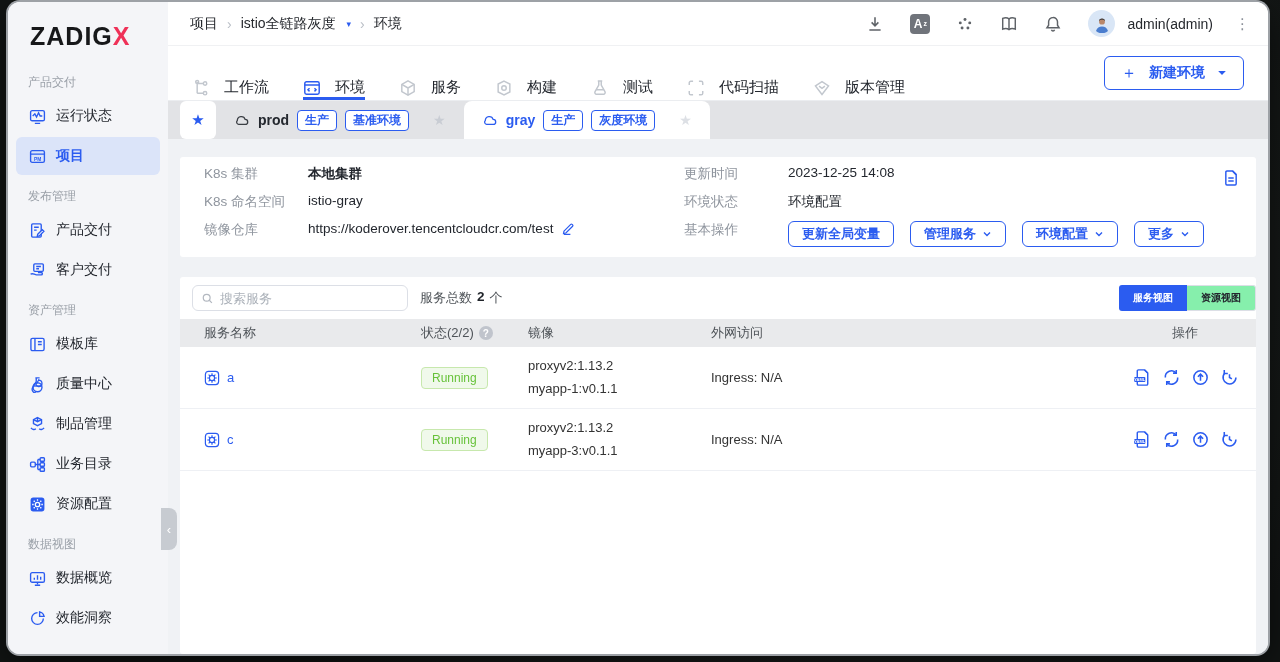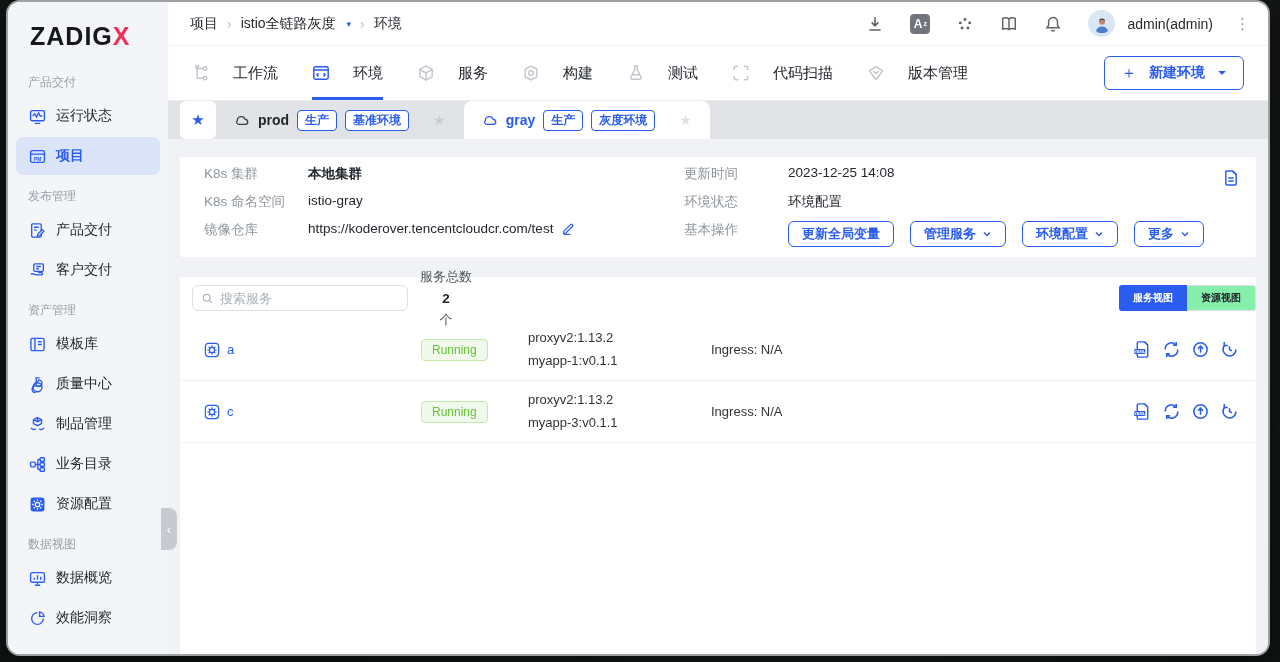--- a/index.html
+++ b/index.html
@@ -32,21 +32,21 @@
   .crumb .caret-down { color:#2b5cf0; font-size:9px; margin-left:2px; }
   .top-icons { margin-left:auto; display:flex; align-items:center; gap:26px; color:#5f6368; }
   .top-icons svg { width:18px; height:18px; }
   .translate-badge { width:20px; height:20px; border-radius:4px; background:#70747b; color:#fff; font-size:12px; font-weight:700; display:flex; align-items:center; justify-content:center; }
   .translate-badge sup { font-size:7px; margin-left:1px; }
   .avatar { width:27px; height:27px; border-radius:50%; background:#d9e6f6; overflow:hidden; display:flex; align-items:center; justify-content:center; }
   .username { font-size:14px; color:#26292e; margin-left:-14px; }
   .kebab { color:#8b9099; font-size:15px; letter-spacing:0; margin-left:-4px; cursor:pointer; }
   
   .navrow { height:55px; flex:none; display:flex; align-items:stretch; padding:0 24px; gap:34px; border-bottom:1px solid #ebedf0; background:#fff; }
-  .nav-tab { display:flex; align-items:center; gap:23px; font-size:15px; color:#23272e; border-bottom:3px solid transparent; padding-top:3px; cursor:pointer; }
+  .nav-tab { display:flex; align-items:flex-end; gap:14px; font-size:15px; color:#23272e; border-bottom:3px solid transparent; padding-top:3px; cursor:pointer; }
   .nav-tab svg { width:18px; height:18px; color:#c2c7ce; }
   .nav-tab.active { border-bottom-color:#2b5cf0; }
   .nav-tab.active svg { color:#2b5cf0; }
   .new-env-btn { margin-left:auto; align-self:center; height:34px; padding:0 16px; border:1px solid #2b5cf0; border-radius:6px; background:#fff; color:#2b5cf0; font-size:14px; font-weight:700; display:flex; align-items:center; gap:12px; cursor:pointer; }
   .new-env-btn .plus { font-size:16px; font-weight:400; }
   .caret-svg { width:10px; height:10px; }
   
   .env-strip { height:38px; flex:none; background:#e2e3e6; display:flex; align-items:stretch; }
   .fav-box { width:36px; margin-left:12px; background:#fff; border-radius:6px; display:flex; align-items:center; justify-content:center; color:#2b5cf0; font-size:15px; cursor:pointer; }
   .env-tab { display:flex; align-items:center; gap:8px; padding:0 18px; font-size:14px; cursor:pointer; }
@@ -68,21 +68,21 @@
   .info-value.strong { font-weight:700; }
   .edit-pencil { width:15px; height:15px; color:#2b5cf0; cursor:pointer; }
   .action-btn { height:26px; padding:0 13px; border:1px solid #2b5cf0; color:#2b5cf0; border-radius:6px; background:#fff; font-size:13px; font-weight:700; display:inline-flex; align-items:center; gap:6px; margin-right:8px; cursor:pointer; }
   .doc-corner { position:absolute; top:12px; right:16px; width:18px; height:18px; color:#2b5cf0; cursor:pointer; }
   .services-card { background:#fff; border-radius:3px; margin-top:20px; flex:1; display:flex; flex-direction:column; min-height:0; }
   .svc-toolbar { height:42px; flex:none; display:flex; align-items:center; padding:8px 0 8px 12px; }
   .search-box { width:216px; height:26px; border:1px solid #dcdfe6; border-radius:6px; display:flex; align-items:center; padding:0 8px; gap:6px; background:#fff; }
   .search-box svg { width:13px; height:13px; color:#b3b8c0; flex:none; }
   .search-box input { border:none; outline:none; flex:1; font-size:13px; color:#333; font-family:inherit; background:transparent; }
   .search-box input::placeholder { color:#aab0b8; }
-  .svc-total { margin-left:12px; font-size:13px; color:#4e5358; display:flex; gap:5px; align-items:center;flex-direction:column; }
+  .svc-total { margin-left:12px; font-size:13px; color:#4e5358; display:flex; gap:5px; align-items:flex-start; }
   .svc-total b { color:#1f2329; font-size:13.5px; }
   .view-toggle { margin-left:auto; display:flex; height:26px; }
   .view-toggle .vt { padding:0 14px; font-size:10px; display:flex; align-items:center; cursor:pointer; }
   .vt.active { background:#2b5cf0; color:#fff; font-weight:700; border-radius:3px 0 0 3px; }
   .vt.plain { background:#86efac; color:#23272e; border:1px solid #dcdfe6; border-left:none; border-radius:0 3px 3px 0; font-weight:600; }
   
   .tbl-header, .tbl-row { display:grid; grid-template-columns:241px 107px 183px 1fr 170px; align-items:center; }
   .tbl-header { height:28px; background:#e9eaec; font-size:13px; color:#4e5358; flex:none; }
   .th-name, .td-name { padding-left:24px; }
   .th-ops { text-align:right; padding-right:58px; }
@@ -417,20 +417,30 @@
             <span>服务总数</span>
             <b>2</b>
             <span>个</span>
           </div>
           <div class="view-toggle">
             <span class="vt active">服务视图</span>
             <span class="vt plain">资源视图</span>
           </div>
         </div>
 
+        <div class="tbl-header">
+          <div class="th-name">服务名称</div>
+          <div class="th-status">
+            <span>状态(2/2)</span>
+            <span class="help-dot">?</span>
+          </div>
+          <div>镜像</div>
+          <div>外网访问</div>
+          <div class="th-ops">操作</div>
+        </div>
 
         <div class="tbl-row">
           <div class="td-name">
             <svg class="svc-icon" viewBox="0 0 16 16" fill="none" stroke="currentColor" stroke-width="1.2">
                 <rect x="1.4" y="1.4" width="13.2" height="13.2" rx="3"></rect>
                 <circle cx="8" cy="8" r="2.6"></circle>
                 <path d="M8 5.4V3.2M8 12.8v-2.2M5.4 8H3.2M12.8 8h-2.2M6.2 6.2L4.6 4.6M11.4 11.4L9.8 9.8M9.8 6.2l1.6-1.6M4.6 11.4l1.6-1.6"></path>
               </svg>
             <span>a</span>
           </div>

